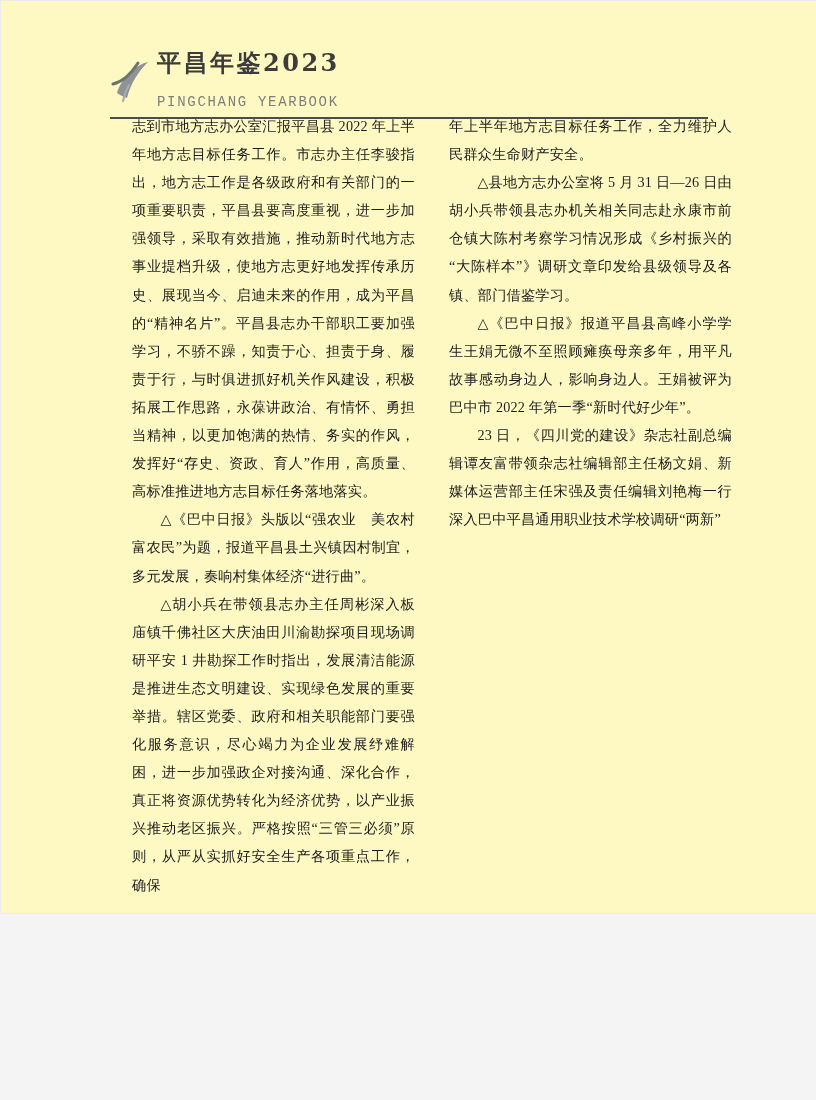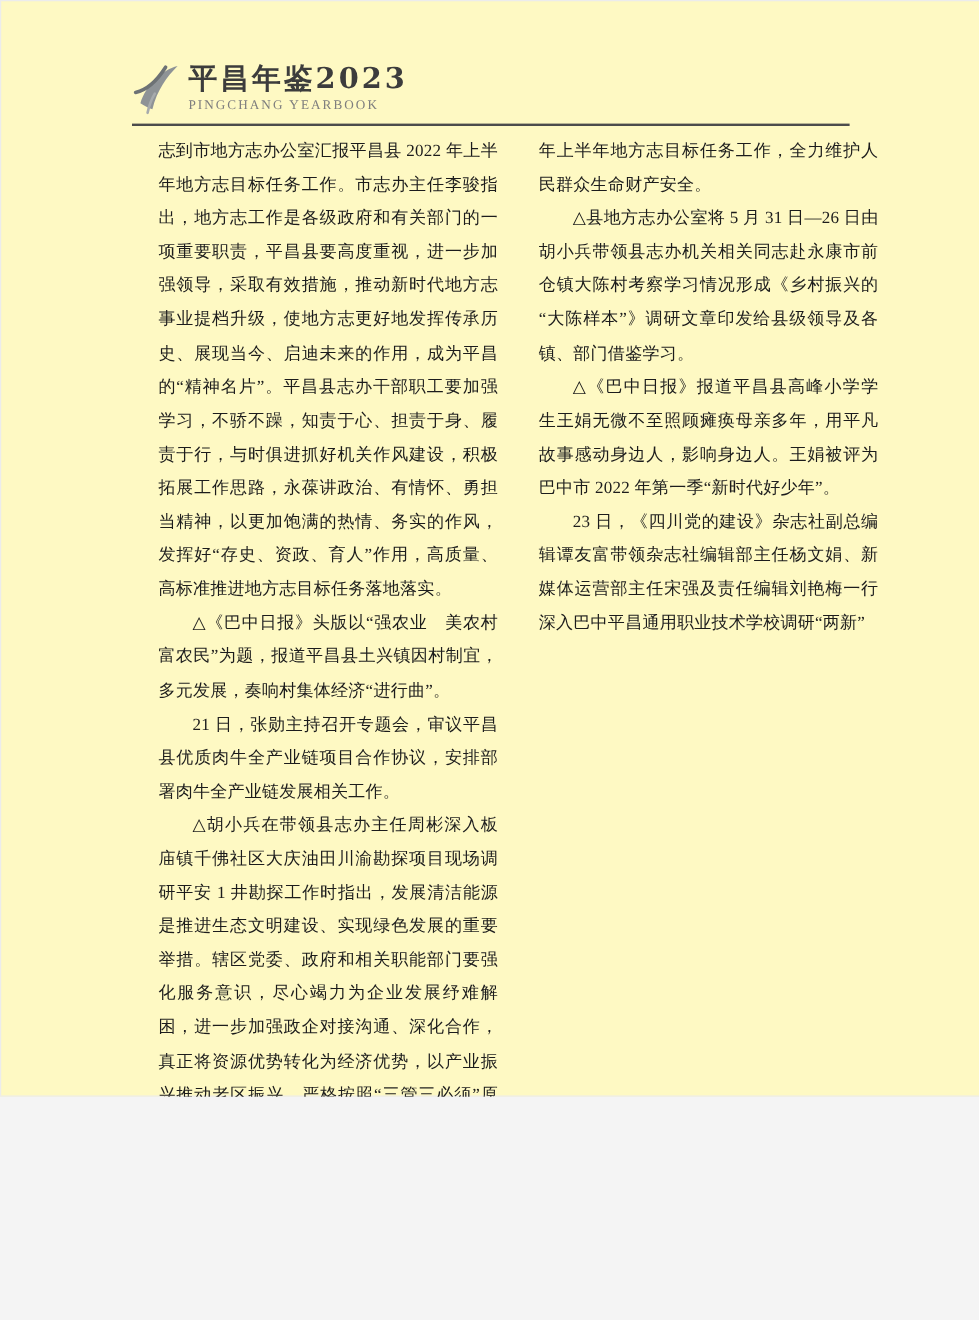--- a/index.html
+++ b/index.html
@@ -22,23 +22,23 @@
   }
   .logo-row{display:flex;align-items:center;gap:7px;}
   .logo-icon{width:40px;height:46px;flex:0 0 auto;}
   .titles{display:flex;flex-direction:column;}
   .title{
     font-size:24px;font-weight:700;color:#3c3c3c;
     letter-spacing:2.5px;line-height:26px;
     font-family:"DejaVu Serif","Liberation Serif",serif;
   }
   .subtitle{
-    font-size:11px;color:#7e7e7e;letter-spacing:1.7px;
-    margin-top:4px;
-    font-family:Liberation Serif, serif;
+    font-size:14px;color:#7e7e7e;letter-spacing:1.7px;
+    margin-top:18px;
+    font-family:Liberation Mono, monospace;
   }
   .rule{
     width:598px;height:2px;background:#4c4c4c;margin-top:7px;
   }
   
   .columns{
     position:absolute;left:108px;top:112px;width:600px;
     display:flex;gap:34px;margin-left:24px;
   }
   .col{width:283px;}
@@ -79,21 +79,20 @@
         <div class="subtitle">PINGCHANG YEARBOOK</div>
       </div>
     </div>
     <div class="rule"></div>
   </header>
 
   <main class="columns">
     <section class="col">
         <p class="para">志到市地方志办公室汇报平昌县 2022 年上半年地方志目标任务工作。市志办主任李骏指出，地方志工作是各级政府和有关部门的一项重要职责，平昌县要高度重视，进一步加强领导，采取有效措施，推动新时代地方志事业提档升级，使地方志更好地发挥传承历史、展现当今、启迪未来的作用，成为平昌的“精神名片”。平昌县志办干部职工要加强学习，不骄不躁，知责于心、担责于身、履责于行，与时俱进抓好机关作风建设，积极拓展工作思路，永葆讲政治、有情怀、勇担当精神，以更加饱满的热情、务实的作风，发挥好“存史、资政、育人”作用，高质量、高标准推进地方志目标任务落地落实。</p>
         <p class="para indent">△《巴中日报》头版以“强农业　美农村　富农民”为题，报道平昌县土兴镇因村制宜，多元发展，奏响村集体经济“进行曲”。</p>
-        <p class="para indent">21 日，张勋主持召开专题会，审议平昌县优质肉牛全产业链项目合作协议，安排部署肉牛全产业链发展相关工作。</p>
         <p class="para indent">△胡小兵在带领县志办主任周彬深入板庙镇千佛社区大庆油田川渝勘探项目现场调研平安 1 井勘探工作时指出，发展清洁能源是推进生态文明建设、实现绿色发展的重要举措。辖区党委、政府和相关职能部门要强化服务意识，尽心竭力为企业发展纾难解困，进一步加强政企对接沟通、深化合作，真正将资源优势转化为经济优势，以产业振兴推动老区振兴。严格按照“三管三必须”原则，从严从实抓好安全生产各项重点工作，确保</p>
       </section>
     <section class="col">
         <p class="para">年上半年地方志目标任务工作，全力维护人民群众生命财产安全。</p>
         <p class="para indent">△县地方志办公室将 5 月 31 日—26 日由胡小兵带领县志办机关相关同志赴永康市前仓镇大陈村考察学习情况形成《乡村振兴的“大陈样本”》调研文章印发给县级领导及各镇、部门借鉴学习。</p>
         <p class="para indent">△《巴中日报》报道平昌县高峰小学学生王娟无微不至照顾瘫痪母亲多年，用平凡故事感动身边人，影响身边人。王娟被评为巴中市 2022 年第一季“新时代好少年”。</p>
         <p class="para indent">23 日，《四川党的建设》杂志社副总编辑谭友富带领杂志社编辑部主任杨文娟、新媒体运营部主任宋强及责任编辑刘艳梅一行深入巴中平昌通用职业技术学校调研“两新”</p>
       </section>
   </main>
 

